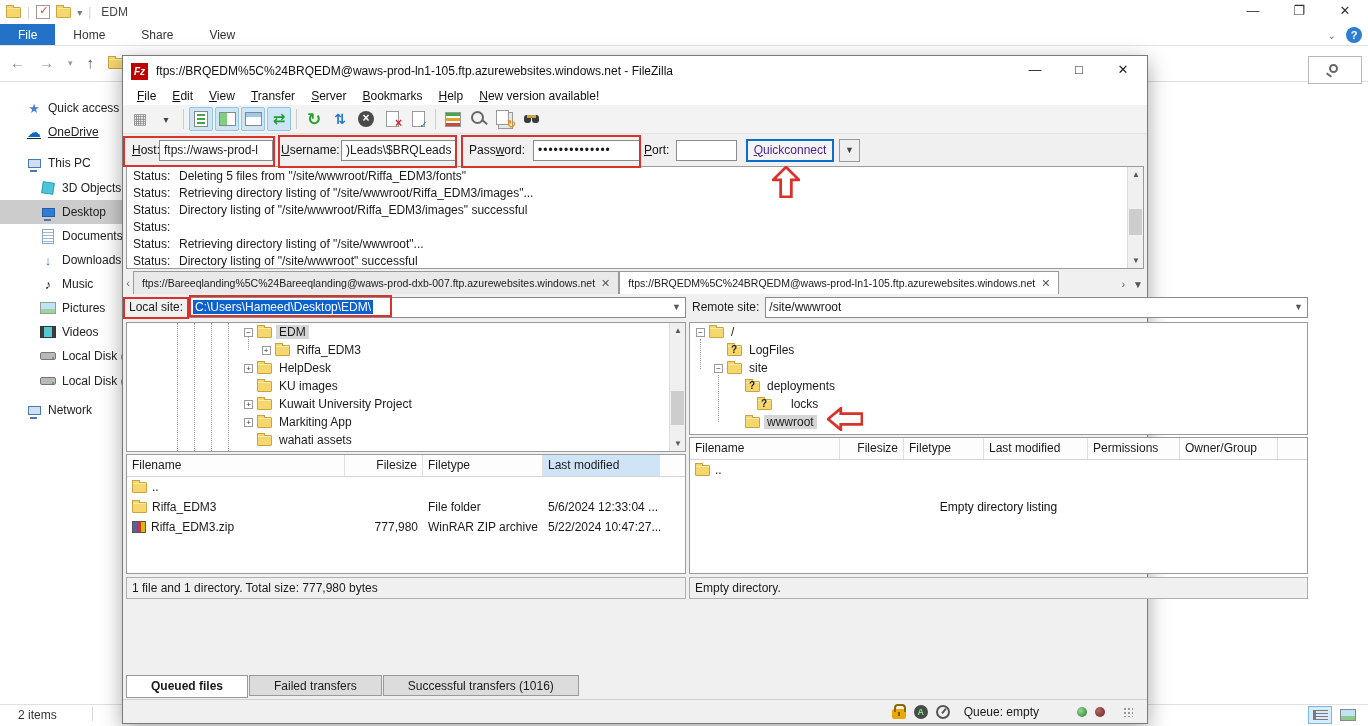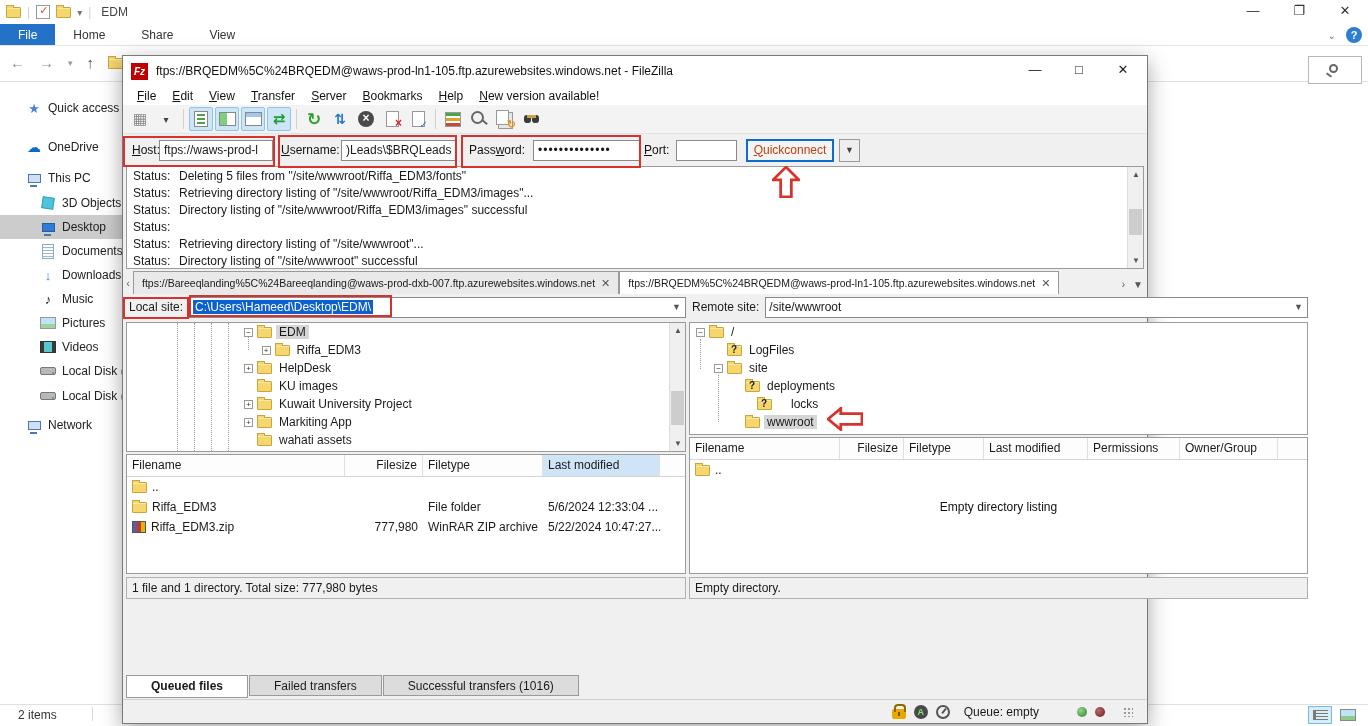--- a/index.html
+++ b/index.html
@@ -91,21 +91,21 @@
   .qb-label{display:inline-block;margin-right:6px;color:#111}
   .qb-field{height:21px;background:#fff;border:1px solid #8a8a8a;display:flex;align-items:center;padding:0 4px;white-space:nowrap;overflow:hidden}
   .f-host{position:absolute;left:36px;width:114px}
   .l-host{position:absolute;left:9px}
   .l-user{position:absolute;left:158px}
   .f-user{position:absolute;left:218px;width:116px}
   .l-pass{position:absolute;left:346px}
   .f-pass{position:absolute;left:410px;width:108px;letter-spacing:1px}
   .l-port{position:absolute;left:521px}
   .f-port{position:absolute;left:553px;width:61px}
-  .qc-btn{position:absolute;left:623px;width:88px;height:23px;background:#f4f4f4;border:1px solid #0b6ccf;box-shadow:0 0 0 1px #0b6ccf inset;text-align:center;line-height:21px;color:#c2410c}
+  .qc-btn{position:absolute;left:623px;width:88px;height:23px;background:#f4f4f4;border:1px solid #0b6ccf;box-shadow:0 0 0 1px #0b6ccf inset;text-align:center;line-height:21px;color:#4c1d95}
   .qc-drop{position:absolute;left:716px;width:21px;height:23px;background:#efefef;border:1px solid #9a9a9a;text-align:center;line-height:21px;font-size:9px;color:#444}
 
   .fz-log{position:absolute;left:3px;top:110px;right:3px;height:103px;background:#fff;border:1px solid #9b9b9b;overflow:hidden}
   .log-line{display:flex;height:17px;align-items:center}
   .log-type{width:52px;padding-left:6px;flex:none}
   .log-msg{white-space:nowrap}
   .vscroll{position:absolute;right:0;top:0;bottom:0;width:16px;background:#f0f0f0;border-left:1px solid #dcdcdc}
   .vscroll .arr{position:absolute;left:0;width:16px;height:15px;color:#555;font-size:8px;text-align:center;line-height:15px}
   .vscroll .arr.up{top:0}.vscroll .arr.down{bottom:0}
   .vscroll .thumb{position:absolute;left:1px;width:13px;background:#cdcdcd}
@@ -215,21 +215,21 @@
   </div>
   <div class="ex-search">
       <span class="mag"></span>
     </div>
 
   <div class="ex-sidebar">
     <div class="side-item" style="margin-top: 8px;">
         <span class="sicon si-quick-access-star"></span>
         <span>Quick access</span>
       </div>
-      <div class="side-item" style="margin-top: 15px;">
+      <div class="side-item" style="margin-top: 0; text-decoration: underline;">
         <span class="sicon si-onedrive-cloud"></span>
         <span>OneDrive</span>
       </div>
       <div class="side-item" style="margin-top: 7px;">
         <span class="sicon si-this-pc">
           <span class="si-monitor"></span>
         </span>
         <span>This PC</span>
       </div>
       <div class="side-item child" style="margin-top: 1px;">

